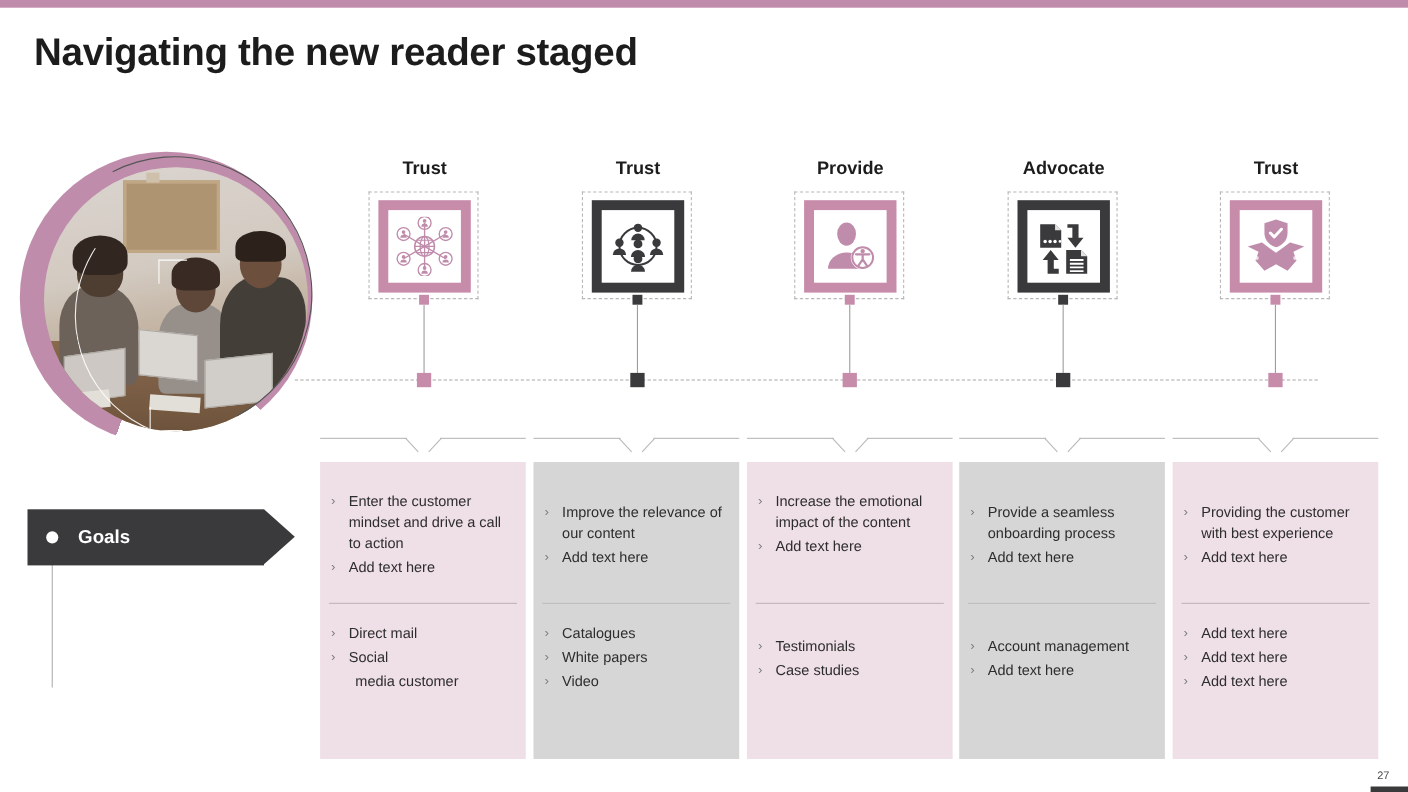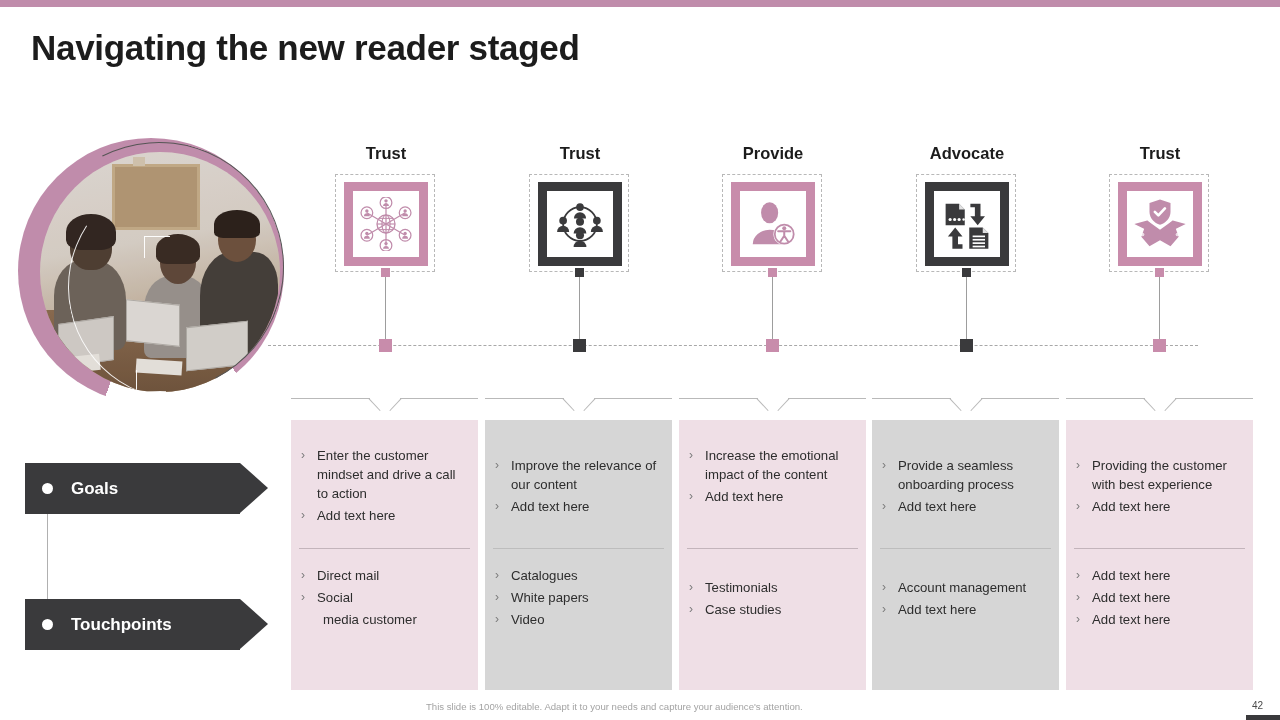--- a/index.html
+++ b/index.html
@@ -477,24 +477,17 @@
 
   <div class="banner-connector"></div>
 
   <div class="banner" style="left:25px; top:463px; width:243px;">
     <div class="banner-body" style="width:215px;"></div>
     <div class="banner-arrow" style="left:215px;"></div>
     <div class="banner-dot" style="left:17px; top:20px;"></div>
     <div class="banner-label" style="left:46px; top:16px;">Goals</div>
   </div>
 
-  <div class="banner" style="left:25px; top:599px; width:243px;">
-    <div class="banner-body" style="width:215px;"></div>
-    <div class="banner-arrow" style="left:215px;"></div>
-    <div class="banner-dot" style="left:17px; top:20px;"></div>
-    <div class="banner-label" style="left:46px; top:16px;">Touchpoints</div>
-  </div>
-
-  <div class="footer-note">This slide is 100% editable. Adapt it to your needs and capture your audience's attention.</div>
-  <div class="page-num">42</div>
+
+  <div class="page-num">27</div>
   <div class="page-num-bar"></div>
 
 </div>
 
 </body></html>

